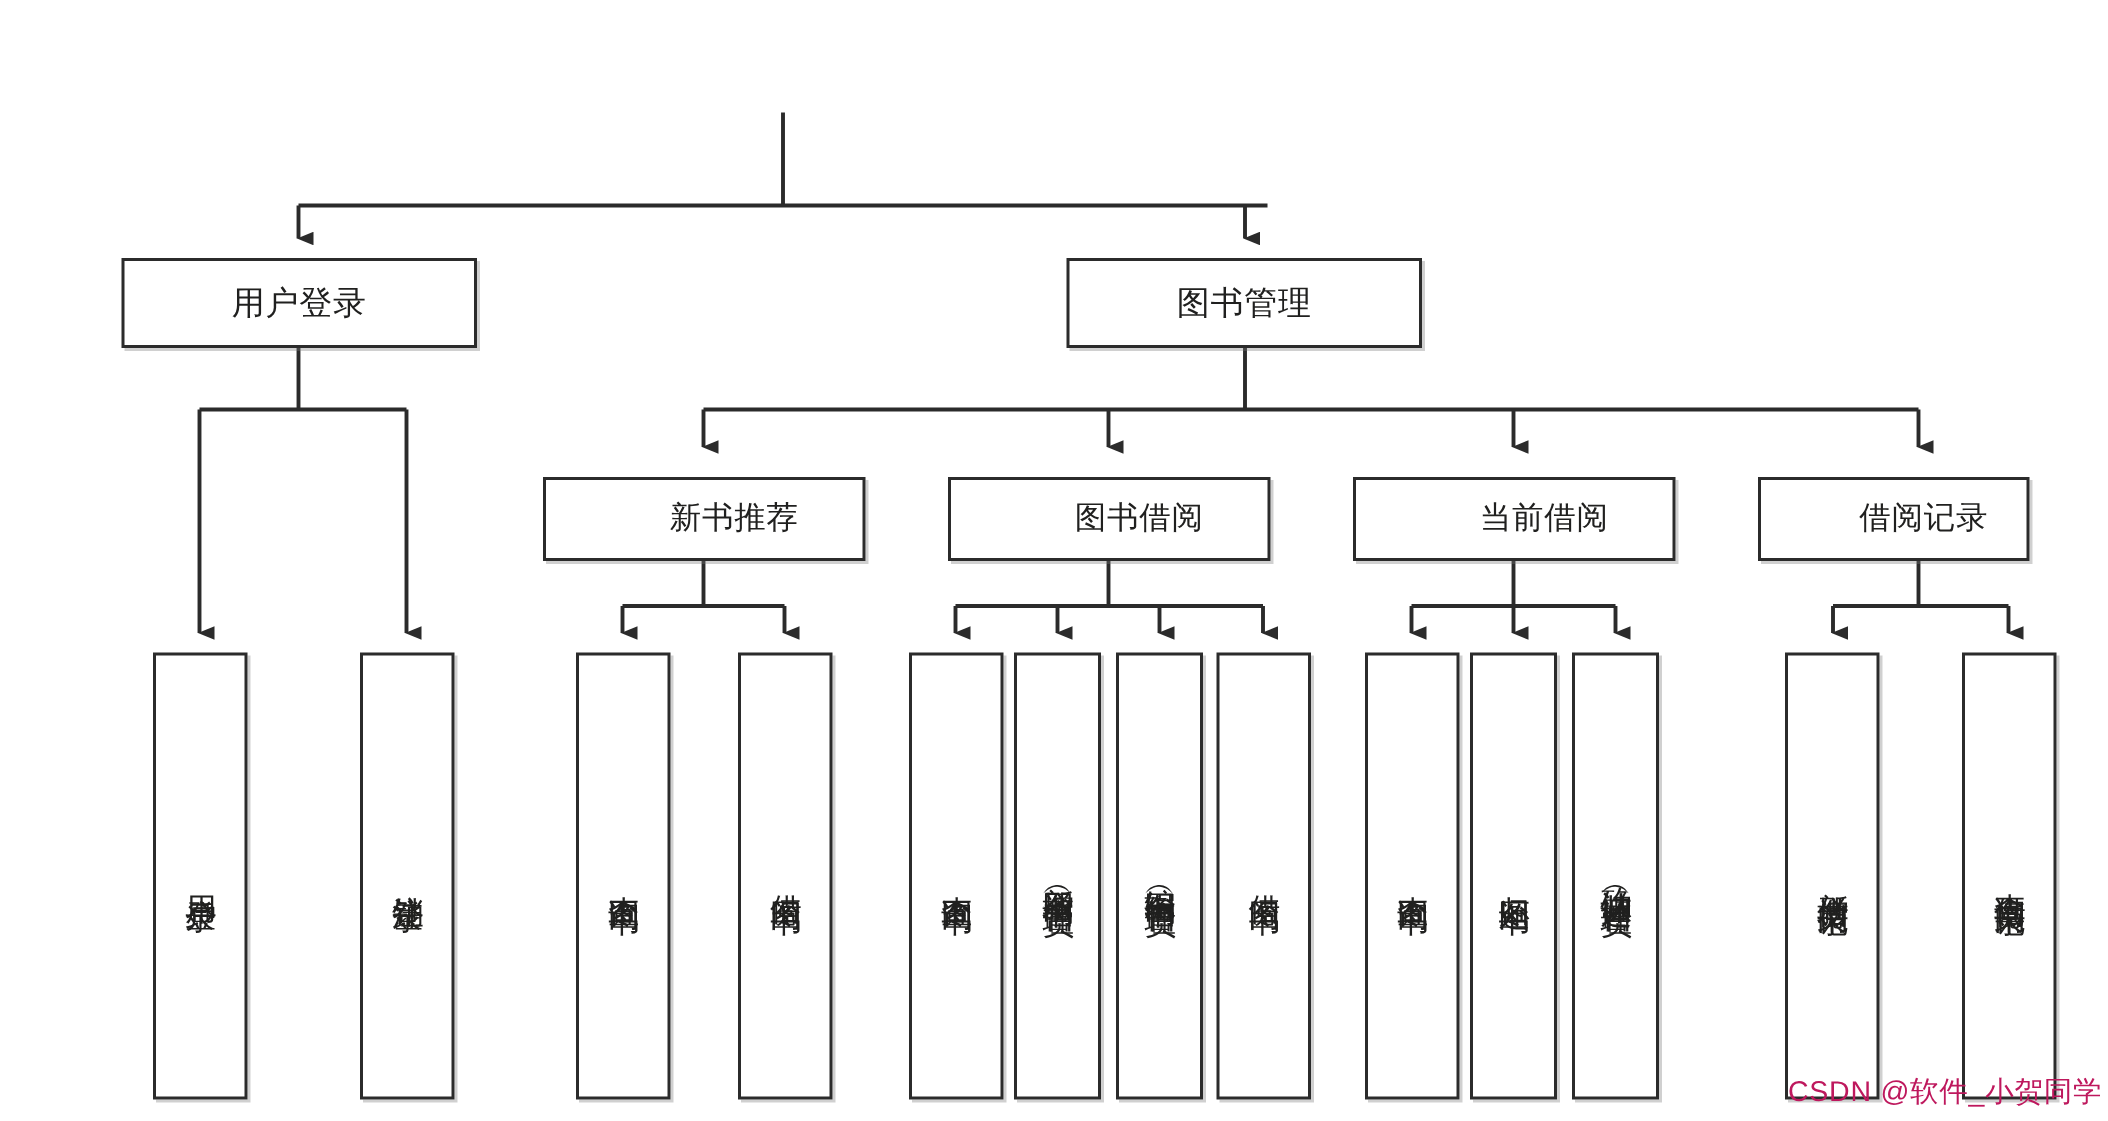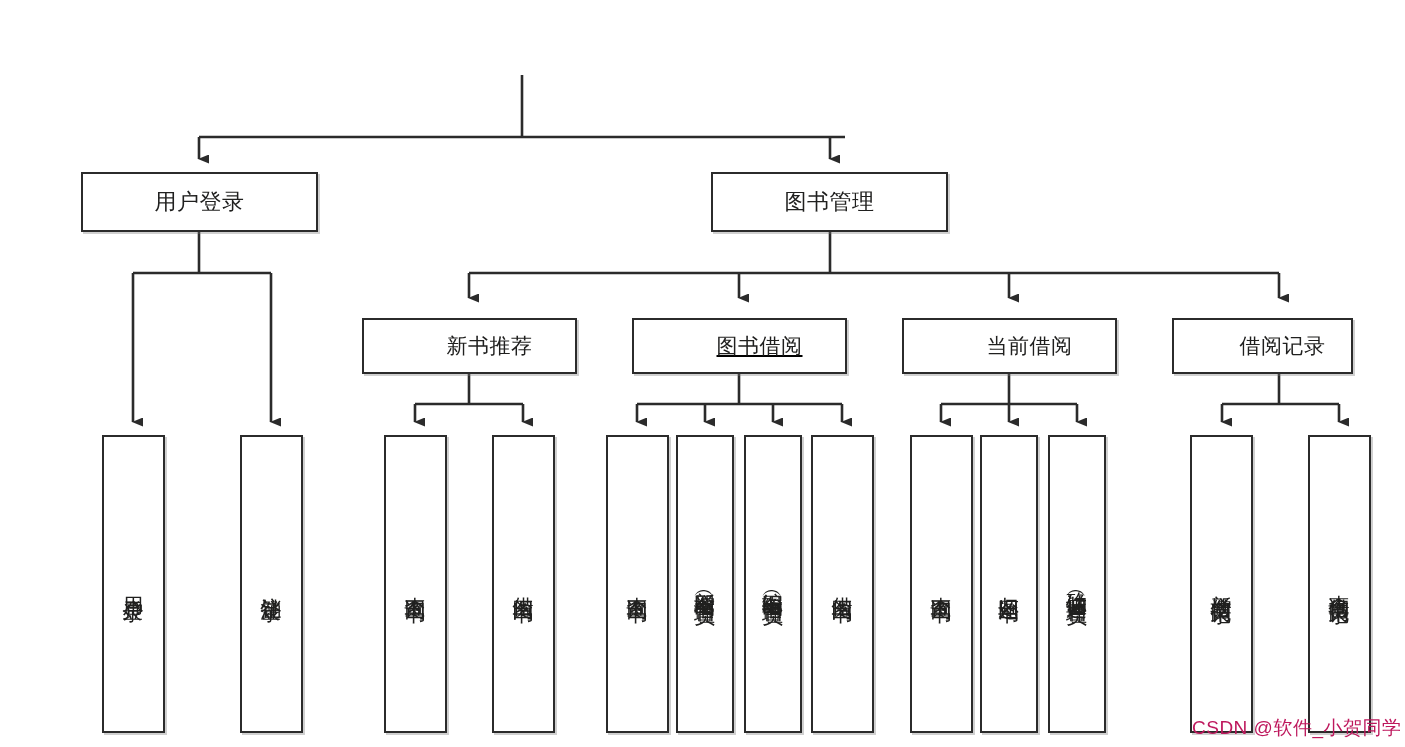--- a/index.html
+++ b/index.html
@@ -129,21 +129,21 @@
   </div>
 
   <div class="node-box lvl-1" style="left:711px; top:172px; width:237px; height:60px;">
     <span class="node-label">图书管理</span>
   </div>
 
   <div class="node-box lvl-2" style="left:362px; top:318px; width:215px; height:56px;">
     <span class="node-label">新书推荐</span>
   </div>
 
-  <div class="node-box lvl-2" style="left:632px; top:318px; width:215px; height:56px;text-decoration:underline;">
+  <div class="node-box lvl-2" style="left:632px; top:318px; width:215px; height:56px;">
     <span class="node-label">图书借阅</span>
   </div>
 
   <div class="node-box lvl-2" style="left:902px; top:318px; width:215px; height:56px;">
     <span class="node-label">当前借阅</span>
   </div>
 
   <div class="node-box lvl-2" style="left:1172px; top:318px; width:181px; height:56px;">
     <span class="node-label">借阅记录</span>
   </div>

